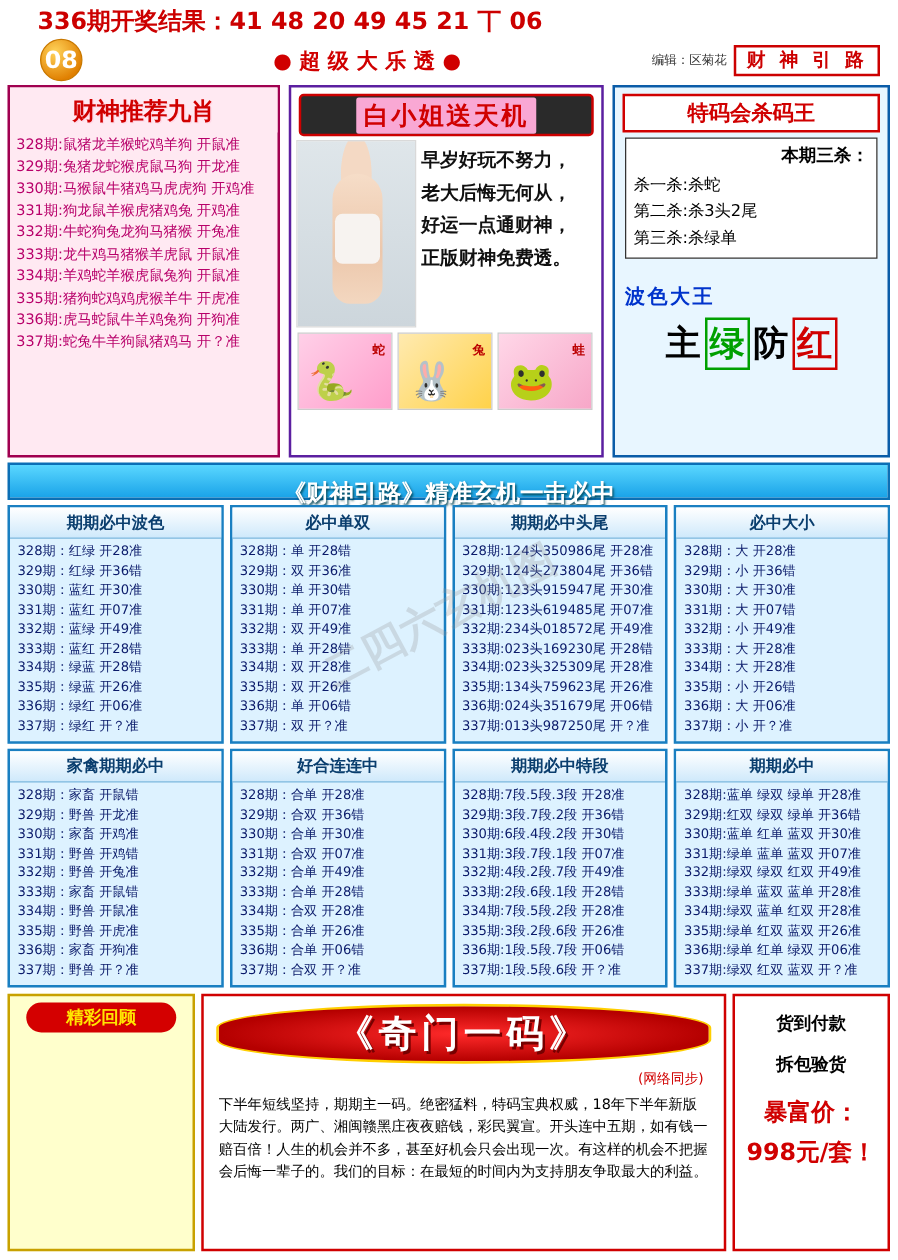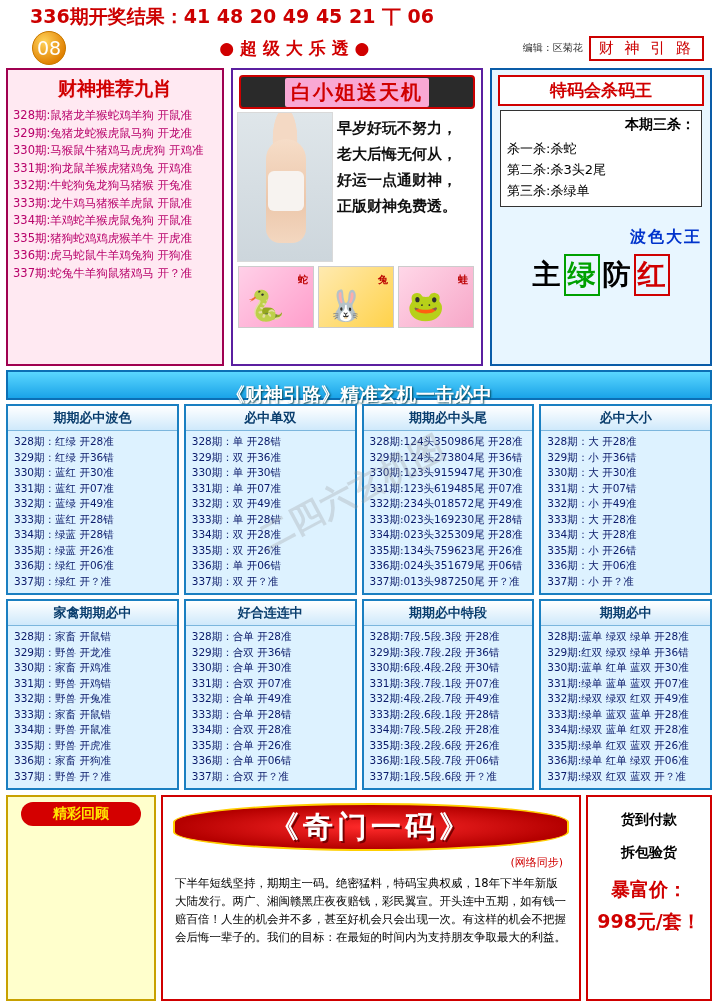--- a/index.html
+++ b/index.html
@@ -17,32 +17,32 @@
 
   
   .topline {
     font-size: 19px; font-weight: bold; color:#cc0000;
     letter-spacing:0px; white-space:nowrap;
     padding-left: 24px;
   }
   .hdr2 { display:flex; align-items:center; height:34px; margin-top:1px; position:relative;}
   .ball {
     width:34px; height:34px; border-radius:50%;
-    background:#f0a000; color:#fff; font-size:19px; font-weight:normal;
+    background:#f0a000; color:#fff; font-size:19px; font-weight:bold;
     display:flex; align-items:center; justify-content:center;
     margin-left:26px;
     background-image: radial-gradient(circle at 35% 30%, #ffd35a, #e07f00 75%);
     border:1px solid #c87800;
   }
   .supertitle {
     flex:1; text-align:center; font-size:17px; font-weight:bold; color:#d00000;
   }
   .editor { font-size:10px; color:#333; margin-right:6px; white-space:nowrap;}
   .brandbox {
-    border:2px solid #cc0000; color:#cc0000; font-weight:normal; font-size:15px;
+    border:2px solid #cc0000; color:#cc0000; font-weight:bold; font-size:15px;
     padding:1px 8px; letter-spacing:3px; background:#fff; margin-right:8px;
   }
 
   
   .row1 { display:flex; gap:7px; margin-top:3px; height:298px; }
 
   .panel { border:2px solid #000; background:#fff; }
 
   
   .p-left { width:218px; background:#ffe9f2; border:2px solid #a00050; position:relative; }
@@ -100,21 +100,21 @@
 
   
   .p-right { flex:1; border:2px solid #0a5ca8; background:#e8f6ff; }
   .p-right .rtitle {
     margin:5px 6px 4px; text-align:center; font-size:17px; font-weight:bold;
     color:#d00000; border:2px solid #d00000; background:#fff; padding:2px 0;
   }
   .killbox { margin:4px 8px; border:1px solid #333; background:#fff; padding:5px 6px; }
   .killbox .h { text-align:right; font-size:14px; font-weight:bold; color:#000; margin-bottom:4px;}
   .killbox .k { font-size:13px; color:#000; line-height:21px; }
-  .bosebox { margin:20px 8px 0; text-align:right; }
+  .bosebox { margin:20px 8px 0; text-align:left; }
   .bosebox .bt { font-size:16px; font-weight:bold; color:#0033cc; letter-spacing:2px; }
   .bigchars { display:flex; justify-content:center; align-items:center; gap:3px; margin-top:6px; }
   .bigchars span { font-size:28px; font-weight:bold; }
   .bc-z { color:#000; }
   .bc-g { color:#00a000; border:2px solid #00a000; padding:0 2px;}
   .bc-f { color:#000; }
   .bc-h { color:#d00000; border:2px solid #d00000; padding:0 2px;}
 
   
   .bluebanner {

